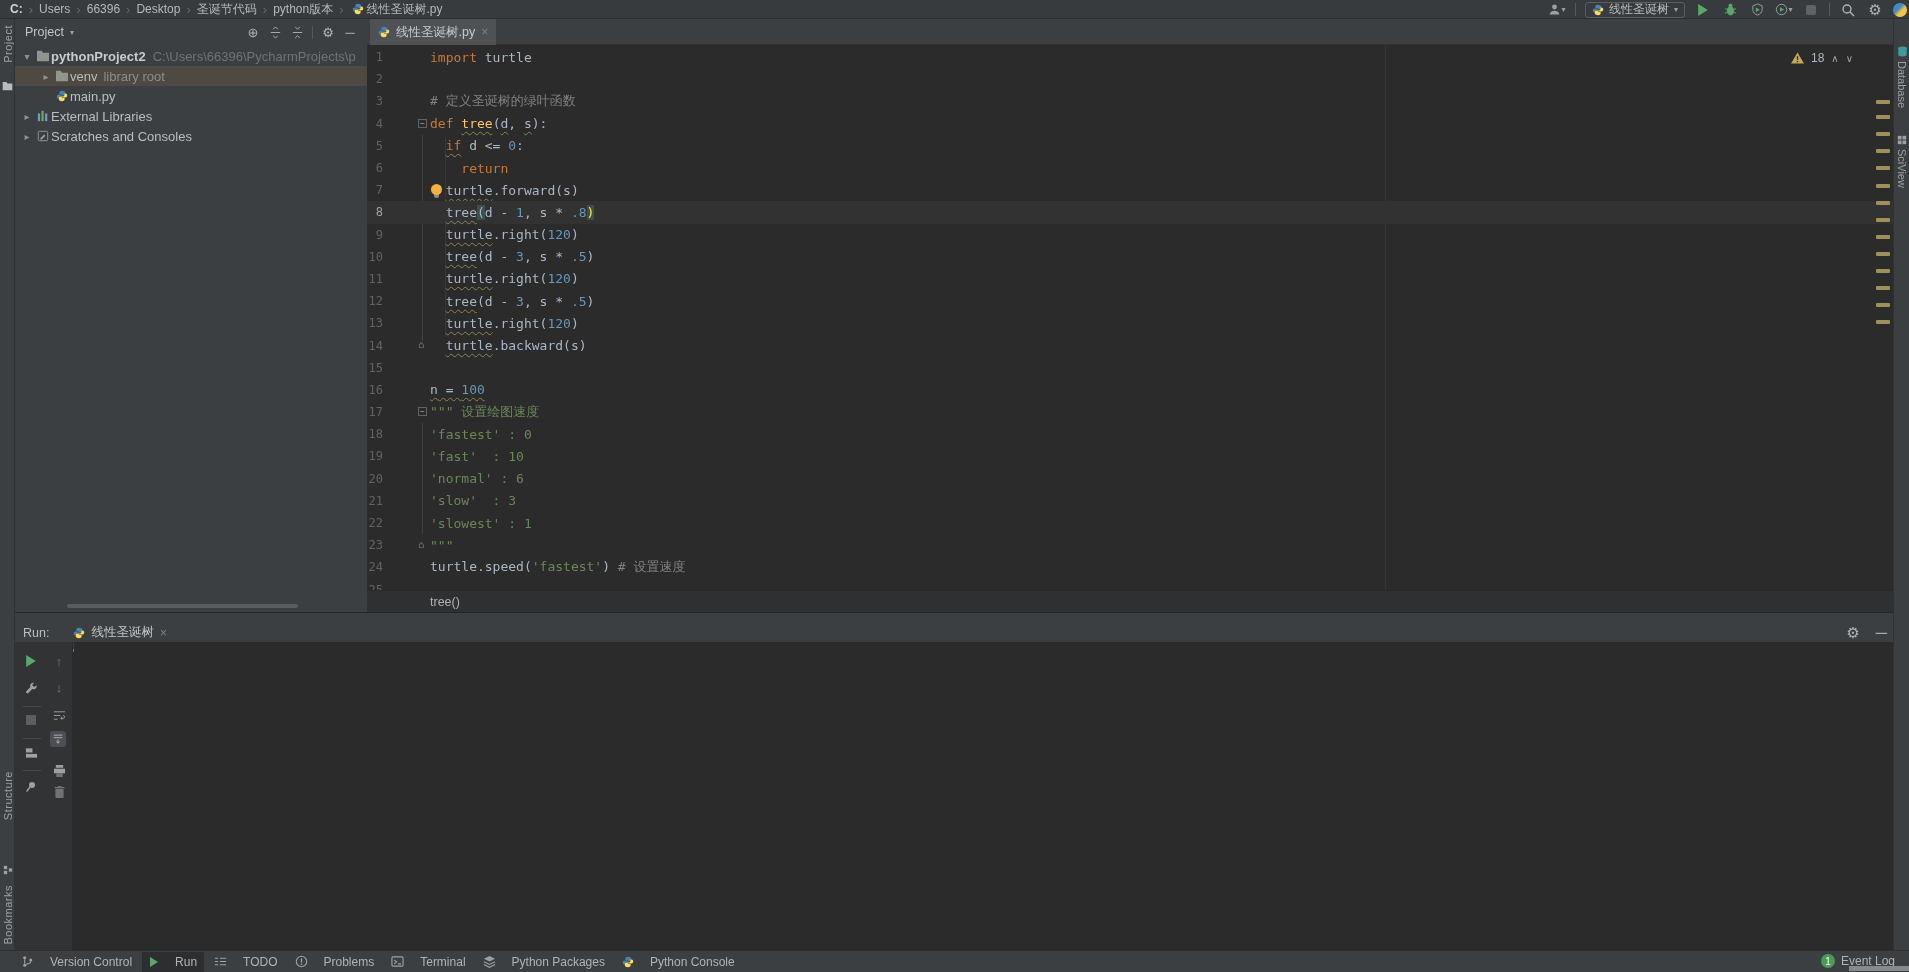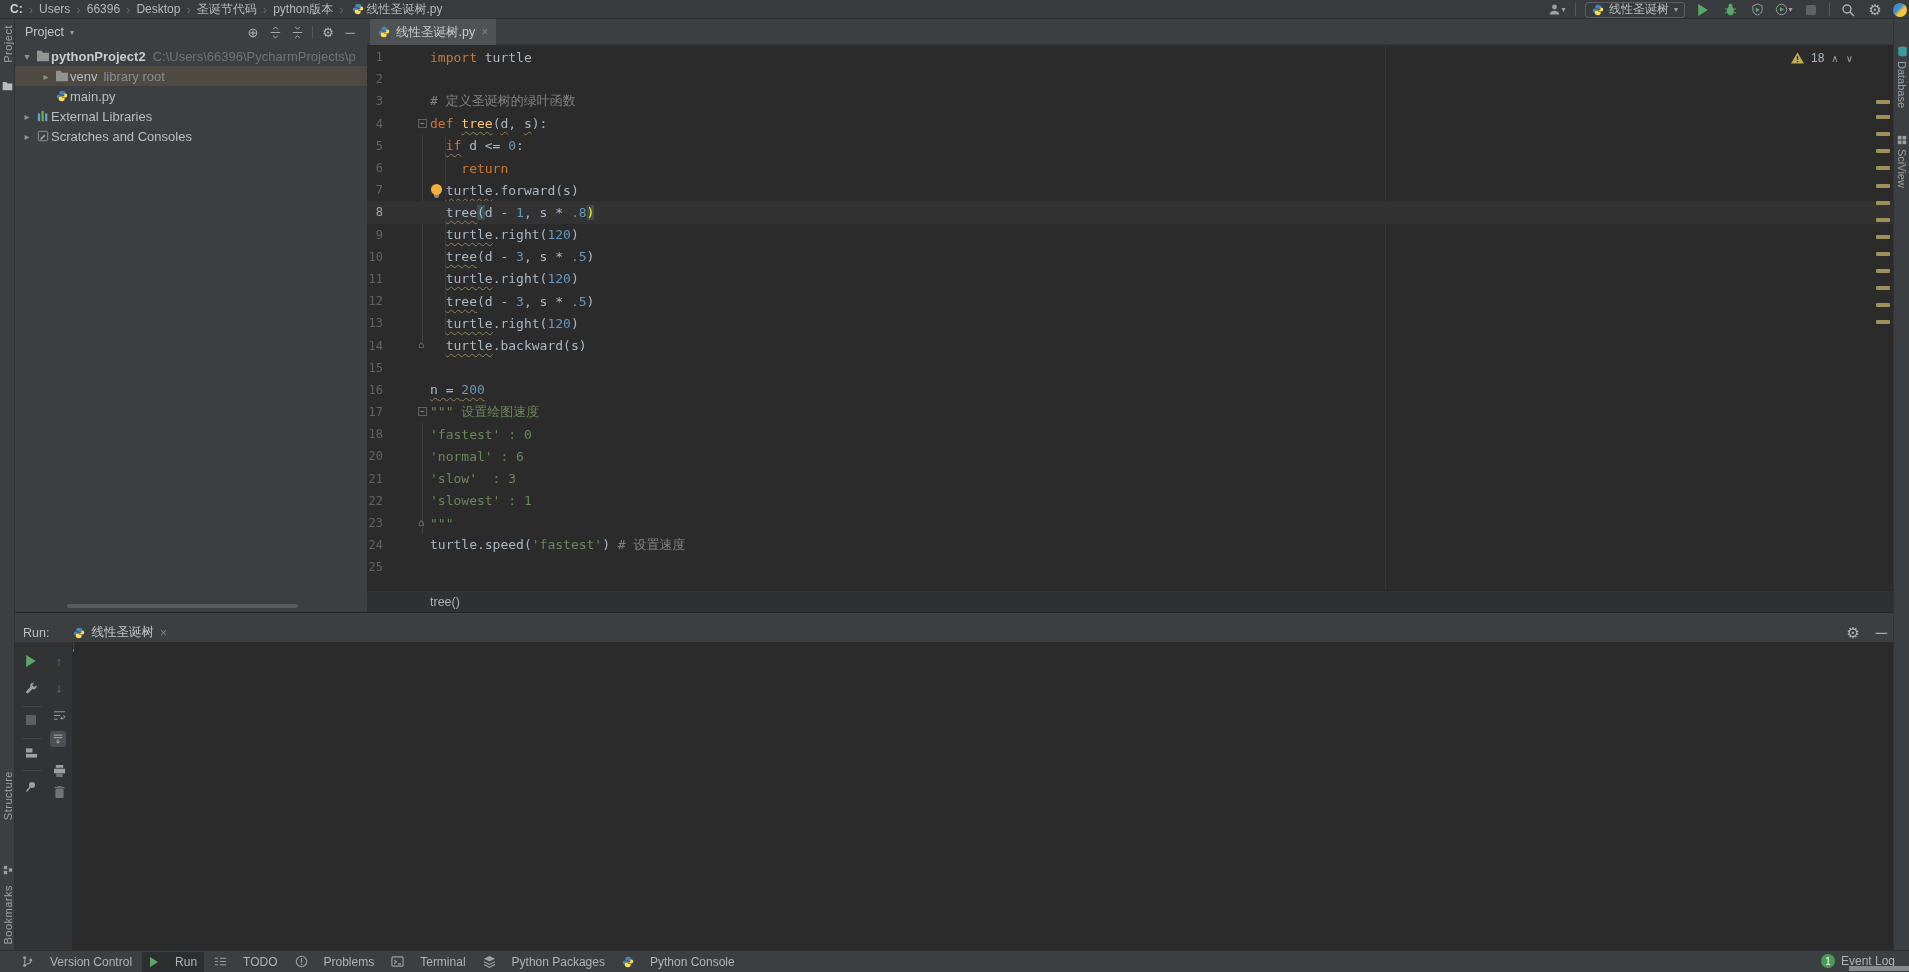--- a/index.html
+++ b/index.html
@@ -412,33 +412,38 @@
         <span class="code"><span class="tk-id">  </span><span class="tk-id wavy">turtle</span><span class="tk-id">.backward(s)</span></span>
       </div>
       <div class="code-line">
         <span class="ln">15</span>
         <span class="fold"></span>
         <span class="code"></span>
       </div>
       <div class="code-line">
         <span class="ln">16</span>
         <span class="fold"></span>
-        <span class="code"><span class="tk-id wavy">n</span><span class="tk-id wavy"> = </span><span class="tk-num wavy">200</span></span>
+        <span class="code"><span class="tk-id wavy">n</span><span class="tk-id wavy"> = </span><span class="tk-num wavy">100</span></span>
       </div>
       <div class="code-line">
         <span class="ln">17</span>
         <span class="fold">
           <span class="fold-box">−</span>
         </span>
         <span class="code"><span class="tk-str">""" 设置绘图速度</span></span>
       </div>
       <div class="code-line">
         <span class="ln">18</span>
         <span class="fold"></span>
         <span class="code"><span class="tk-str">'fastest' : 0</span></span>
+      </div>
+      <div class="code-line">
+        <span class="ln">19</span>
+        <span class="fold"></span>
+        <span class="code"><span class="tk-str">'fast'  : 10</span></span>
       </div>
       <div class="code-line">
         <span class="ln">20</span>
         <span class="fold"></span>
         <span class="code"><span class="tk-str">'normal' : 6</span></span>
       </div>
       <div class="code-line">
         <span class="ln">21</span>
         <span class="fold"></span>
         <span class="code"><span class="tk-str">'slow'  : 3</span></span>

